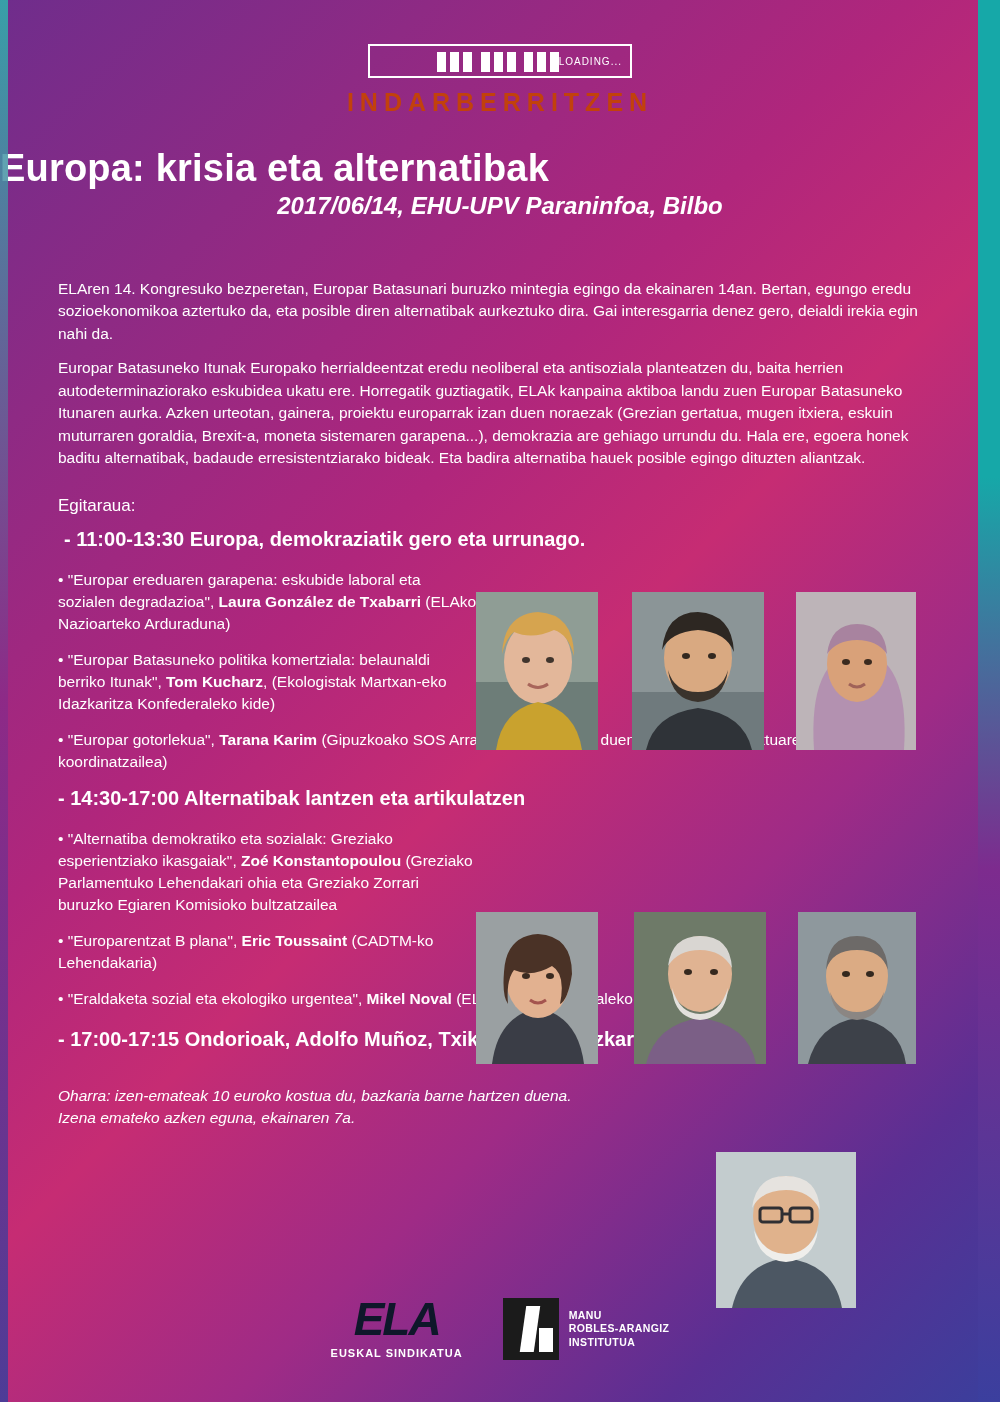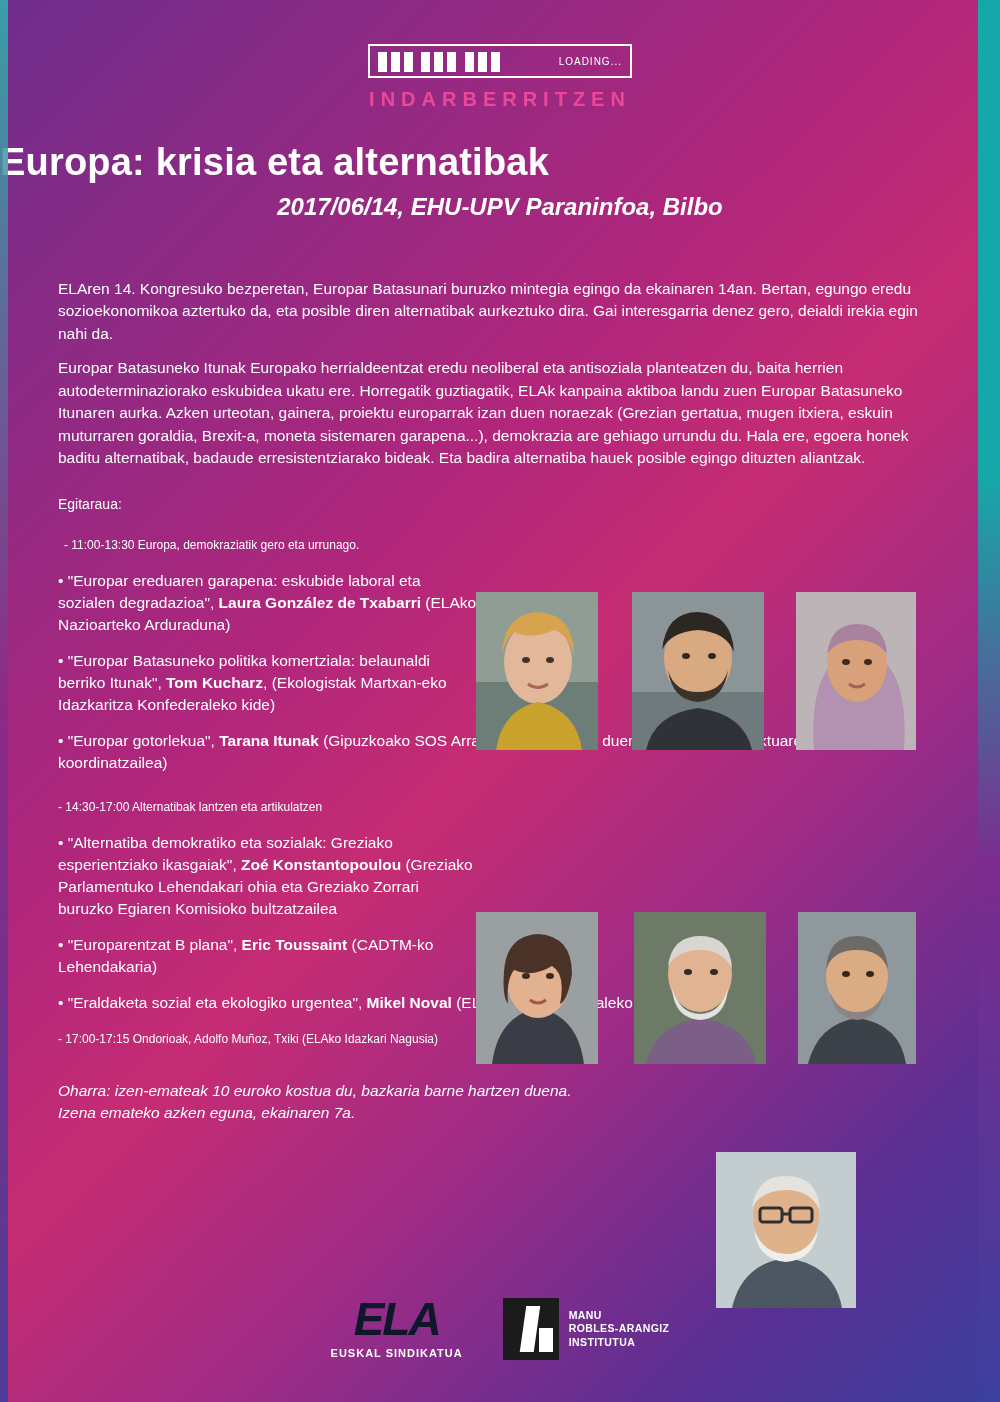--- a/index.html
+++ b/index.html
@@ -43,21 +43,21 @@
     width: 100%;
     text-align: center;
     padding-top: 44px;
   }
   .loading-box {
     display: inline-block;
     border: 2px solid #ffffff;
     padding: 6px 8px 6px 8px;
     width: 264px;
     box-sizing: border-box;
-    text-align: left;
+    text-align: center;
     position: relative;
     height: 34px;
   }
   .bars {
     display: inline-block;
     vertical-align: middle;
     line-height: 0;
   }
   .bar {
     display: inline-block;
@@ -72,63 +72,63 @@
     right: 8px;
     top: 50%;
     transform: translateY(-50%);
     font-size: 10px;
     letter-spacing: 1px;
     color: #ffffff;
     font-family: "Liberation Sans", sans-serif;
   }
   .brand-name {
     margin-top: 10px;
-    font-size: 20px;
+    font-size: 25px;
     letter-spacing: 6px;
     font-weight: bold;
-    color: #ec4899;
+    color: #c2410c;
   }
 
   
   .title {
     text-align: left;
     font-size: 38px;
     font-weight: bold;
     margin-top: 30px;
     letter-spacing: 0.2px;
   }
   .subtitle {
     text-align: center;
     font-size: 24px;
     font-style: italic;
     font-weight: bold;
-    margin-top: 9px;
+    margin-top: 2px;
   }
 
   
   .content {
     position: absolute;
     left: 58px;
     right: 58px;
     top: 278px;
   }
   p.intro {
     font-size: 15.5px;
     line-height: 1.45;
     margin: 0 0 14px 0;
   }
   p.intro.tight { margin-bottom: 12px; }
   .agenda-label {
-    font-size: 14px;
+    font-size: 17px;
     margin: 26px 0 0 0;
   }
   .session {
-    font-size: 12px;
-    font-weight: normal;
-    margin: 26px 0 0 6px;
+    font-size: 20px;
+    font-weight: bold;
+    margin: 12px 0 0 6px;
   }
   .bullets {
     font-size: 15.5px;
     line-height: 1.42;
     margin-top: 18px;
   }
   .bullet {
     margin-bottom: 14px;
   }
   .bullet b { font-weight: bold; }
@@ -250,21 +250,21 @@
       <div class="bullet">
         <span>• "Europar ereduaren garapena: eskubide laboral eta sozialen degradazioa", </span><b>Laura González de Txabarri</b><span> (ELAko Nazioarteko Arduraduna)</span>
       </div>
       <div class="bullet">
         <span>• "Europar Batasuneko politika komertziala: belaunaldi berriko Itunak", </span><b>Tom Kucharz</b><span>, (Ekologistak Martxan-eko Idazkaritza Konfederaleko kide)</span>
       </div>
     </div>
 
     <div class="bullets" style="margin-top:10px; width:100%;">
       <div class="bullet">
-        <span>• "Europar gotorlekua", </span><b>Tarana Itunak</b><span> (Gipuzkoako SOS Arrazakeriak martxan duen Bizilagunak proiektuaren ko-koordinatzailea)</span>
+        <span>• "Europar gotorlekua", </span><b>Tarana Karim</b><span> (Gipuzkoako SOS Arrazakeriak martxan duen Bizilagunak proiektuaren ko-koordinatzailea)</span>
       </div>
     </div>
 
     <p class="session" style="margin-left:0;">- 14:30-17:00 Alternatibak lantzen eta artikulatzen</p>
 
     <div class="bullets col-left">
       <div class="bullet">
         <span>• "Alternatiba demokratiko eta sozialak: Greziako esperientziako ikasgaiak", </span><b>Zoé Konstantopoulou</b><span> (Greziako Parlamentuko Lehendakari ohia eta Greziako Zorrari buruzko Egiaren Komisioko bultzatzailea</span>
       </div>
       <div class="bullet">

